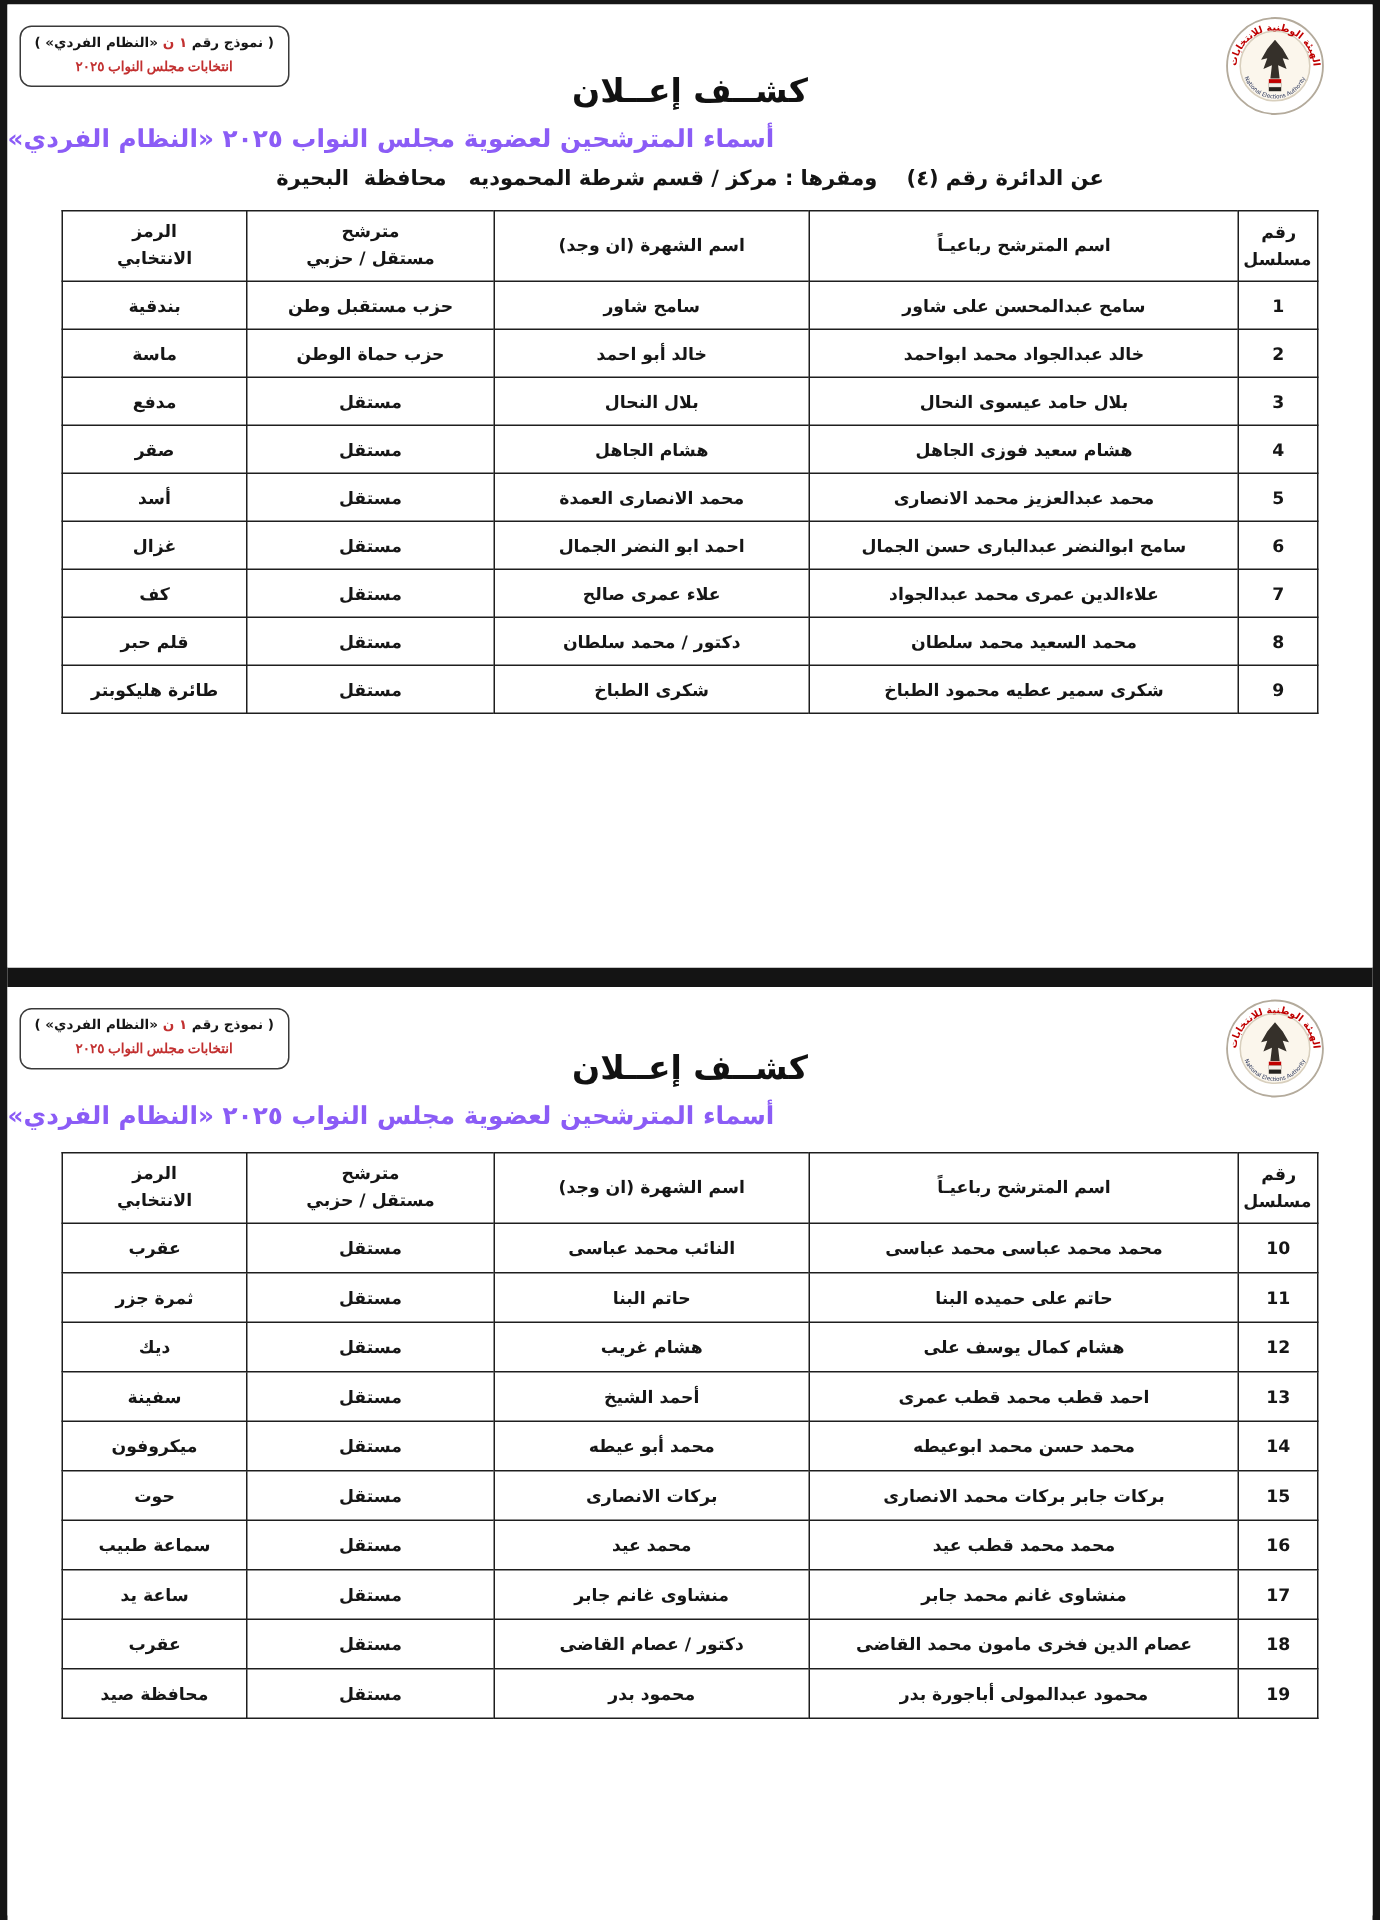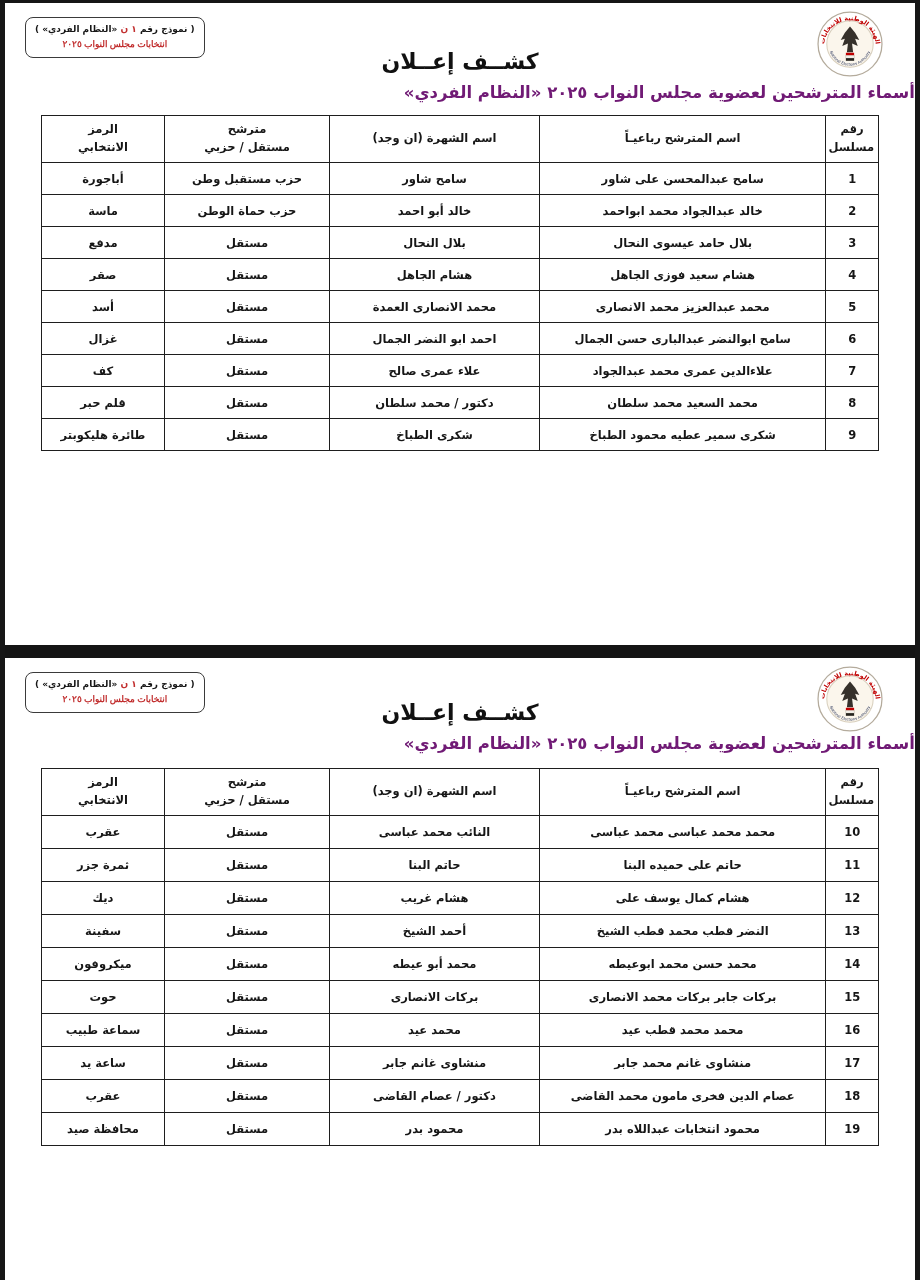--- a/index.html
+++ b/index.html
@@ -16,40 +16,40 @@
     border-right:5px solid #161616;
     border-top:3px solid #161616;
     background:#fff;
   }
   .sheet{position:relative;background:#fff;direction:rtl;}
   .sheet-1{height:642px;}
   .sheet-2{height:619px;}
   .page-separator{height:13px;background:#141414;}
 
   .form-box{
-    position:absolute;top:14px;left:20px;
+    position:absolute;top:14px;left:8px;
     border:1.3px solid #3a3a3a;border-radius:8px;
     padding:4px 9px;text-align:center;
     font-size:9px;font-weight:bold;line-height:1.7;
     direction:rtl;white-space:nowrap;
   }
   .form-box .red{color:#c23030;}
   .form-box .line2{color:#c23030;font-family:Liberation Serif, serif;}
 
   .emblem{position:absolute;top:8px;right:32px;width:66px;height:66px;}
 
   .doc-title{
     margin:0;text-align:center;padding-top:46px;
     font-size:22px;font-weight:bold;letter-spacing:.5px;color:#111;
     white-space:pre;
   }
   .sheet-2 .doc-title{padding-top:42px;}
   .doc-subtitle{
-    margin:9px 0 0;text-align:right;
-    color:#701a75;font-size:16.5px;font-weight:bold;white-space:pre;
+    margin:9px 0 0;text-align:left;
+    color:#8b5cf6;font-size:16.5px;font-weight:bold;white-space:pre;
   }
   .district-line{
     margin:9px 0 0;text-align:center;
     font-size:14px;font-weight:bold;color:#141414;white-space:pre;
   }
 
   table.candidates{
     width:838px;margin:13px auto 0;border-collapse:collapse;
     table-layout:fixed;background:#fff;
   }
@@ -95,20 +95,21 @@
       <text font-size="6.2" fill="#c00000" font-weight="bold" font-family="DejaVu Sans, sans-serif"><textPath href="#arcTop1" startOffset="50%" text-anchor="middle">الهيئة الوطنية للانتخابات</textPath></text>
       <text font-size="3.6" fill="#1d2a52" font-family="DejaVu Sans, sans-serif"><textPath href="#arcBot1" startOffset="50%" text-anchor="middle">National Elections Authority</textPath></text>
       <path d="M32 15 L27 21 L23 28 L27 27 L24.5 34 L30 31.5 L29 40 L35 40 L34 31.5 L39.5 34 L37 27 L41 28 L37 21 Z" fill="#35302a"></path>
       <rect x="28" y="40.5" width="8" height="2.6" fill="#c00000"></rect>
       <rect x="28" y="43.1" width="8" height="2.6" fill="#f2efe8" stroke="#9a9487" stroke-width="0.3"></rect>
       <rect x="28" y="45.7" width="8" height="2.6" fill="#26241f"></rect>
     </svg>
 
     <h1 class="doc-title">كشــف إعــلان</h1>
     <h2 class="doc-subtitle">أسماء المترشحين لعضوية مجلس النواب ٢٠٢٥ «النظام الفردي»</h2>
+    <p class="district-line">عن الدائرة رقم (٤)    ومقرها : مركز / قسم شرطة المحموديه   محافظة  البحيرة</p>
 
     <table class="candidates">
       <colgroup>
         <col class="c-serial">
           <col class="c-name">
           <col class="c-shohra">
           <col class="c-type">
           <col class="c-symbol">
       </colgroup>
       <thead>
@@ -122,21 +123,21 @@
           <th>الرمز
 الانتخابي</th>
         </tr>
       </thead>
       <tbody>
           <tr>
             <td class="serial-cell">1</td>
             <td class="name-cell">سامح عبدالمحسن على شاور</td>
             <td class="shohra-cell">سامح شاور</td>
             <td class="type-cell">حزب مستقبل وطن</td>
-            <td class="symbol-cell">أباجورة</td>
+            <td class="symbol-cell">بندقية</td>
           </tr>
           <tr>
             <td class="serial-cell">2</td>
             <td class="name-cell">خالد عبدالجواد محمد ابواحمد</td>
             <td class="shohra-cell">خالد أبو احمد</td>
             <td class="type-cell">حزب حماة الوطن</td>
             <td class="symbol-cell">ماسة</td>
           </tr>
           <tr>
             <td class="serial-cell">3</td>
@@ -255,21 +256,21 @@
           </tr>
           <tr>
             <td class="serial-cell">12</td>
             <td class="name-cell">هشام كمال يوسف على</td>
             <td class="shohra-cell">هشام غريب</td>
             <td class="type-cell">مستقل</td>
             <td class="symbol-cell">ديك</td>
           </tr>
           <tr>
             <td class="serial-cell">13</td>
-            <td class="name-cell">النضر قطب محمد قطب الشيخ</td>
+            <td class="name-cell">احمد قطب محمد قطب عمرى</td>
             <td class="shohra-cell">أحمد الشيخ</td>
             <td class="type-cell">مستقل</td>
             <td class="symbol-cell">سفينة</td>
           </tr>
           <tr>
             <td class="serial-cell">14</td>
             <td class="name-cell">محمد حسن محمد ابوعيطه</td>
             <td class="shohra-cell">محمد أبو عيطه</td>
             <td class="type-cell">مستقل</td>
             <td class="symbol-cell">ميكروفون</td>
@@ -297,21 +298,21 @@
           </tr>
           <tr>
             <td class="serial-cell">18</td>
             <td class="name-cell">عصام الدين فخرى مامون محمد القاضى</td>
             <td class="shohra-cell">دكتور / عصام القاضى</td>
             <td class="type-cell">مستقل</td>
             <td class="symbol-cell">عقرب</td>
           </tr>
           <tr>
             <td class="serial-cell">19</td>
-            <td class="name-cell">محمود انتخابات عبداللاه بدر</td>
+            <td class="name-cell">محمود عبدالمولى أباجورة بدر</td>
             <td class="shohra-cell">محمود بدر</td>
             <td class="type-cell">مستقل</td>
             <td class="symbol-cell">محافظة صيد</td>
           </tr>
         </tbody>
     </table>
   </section>
 
 </div>
 

